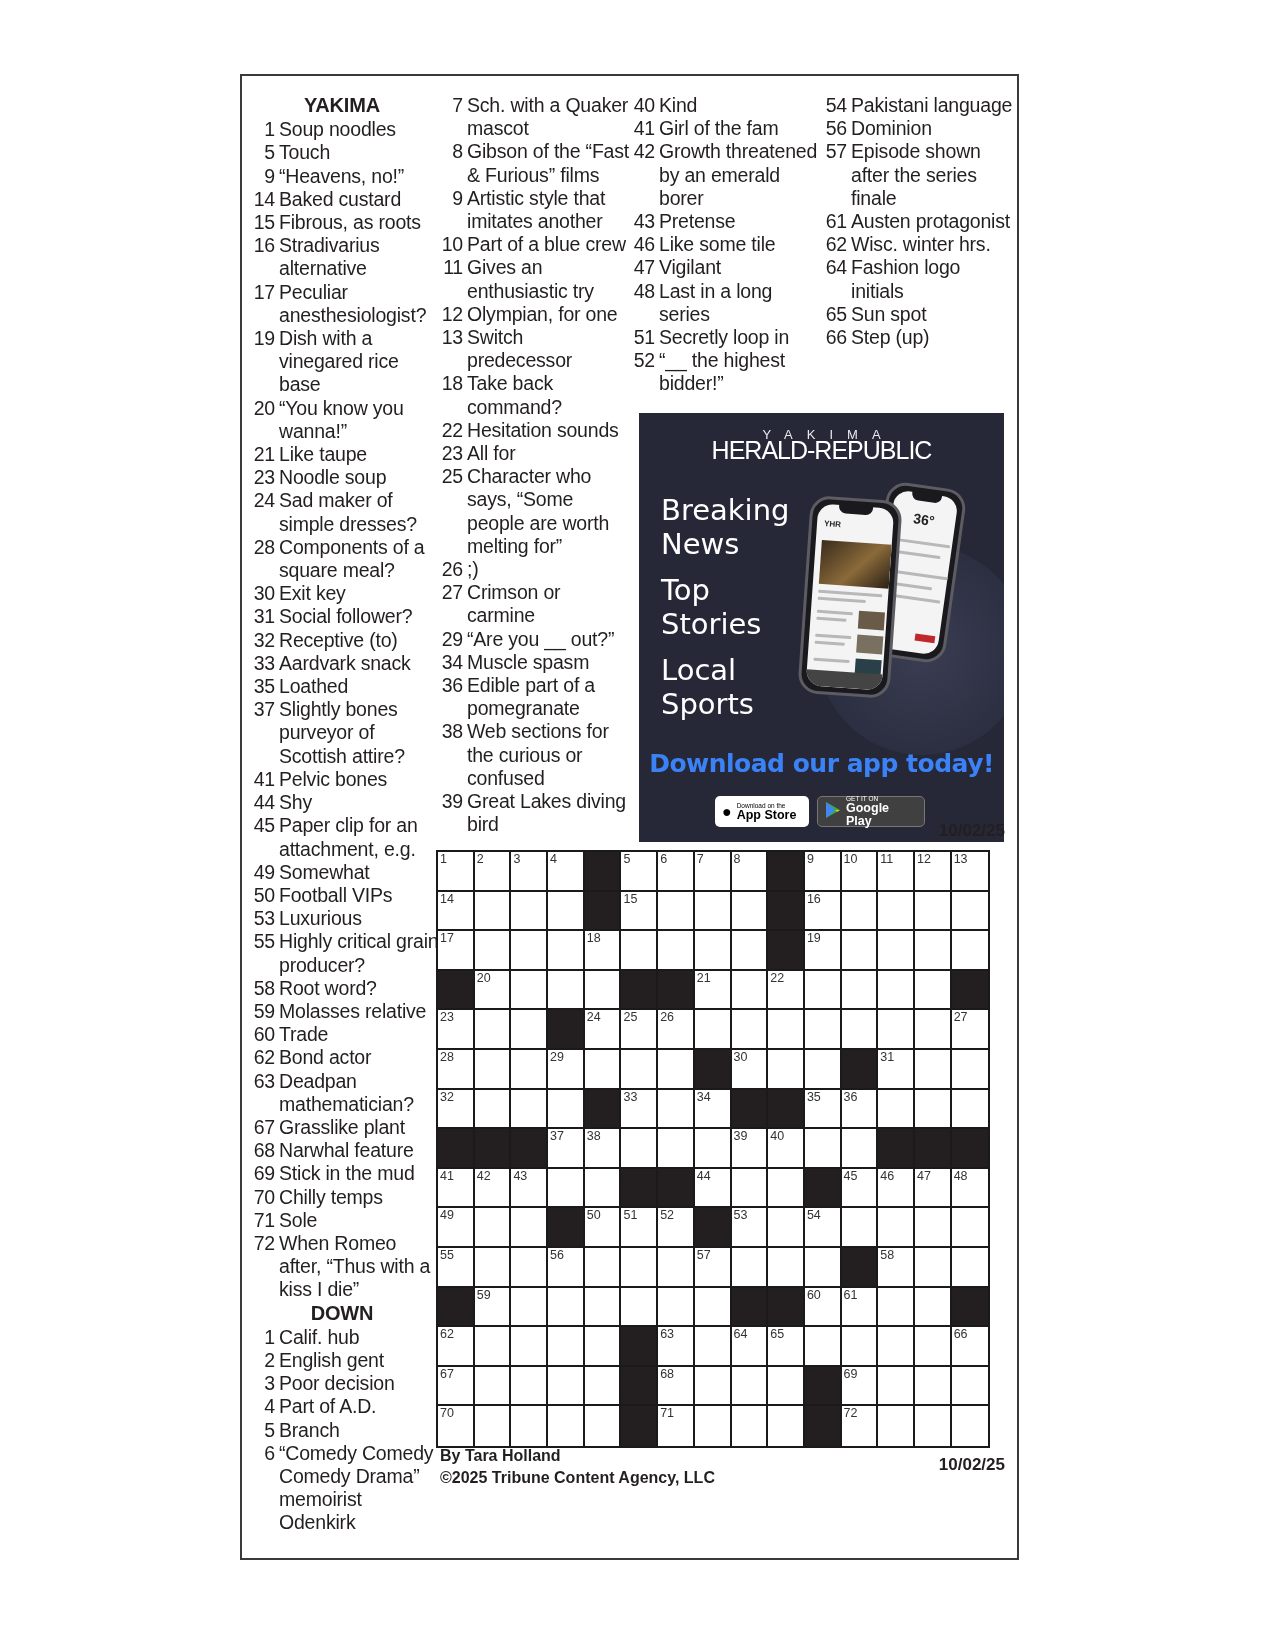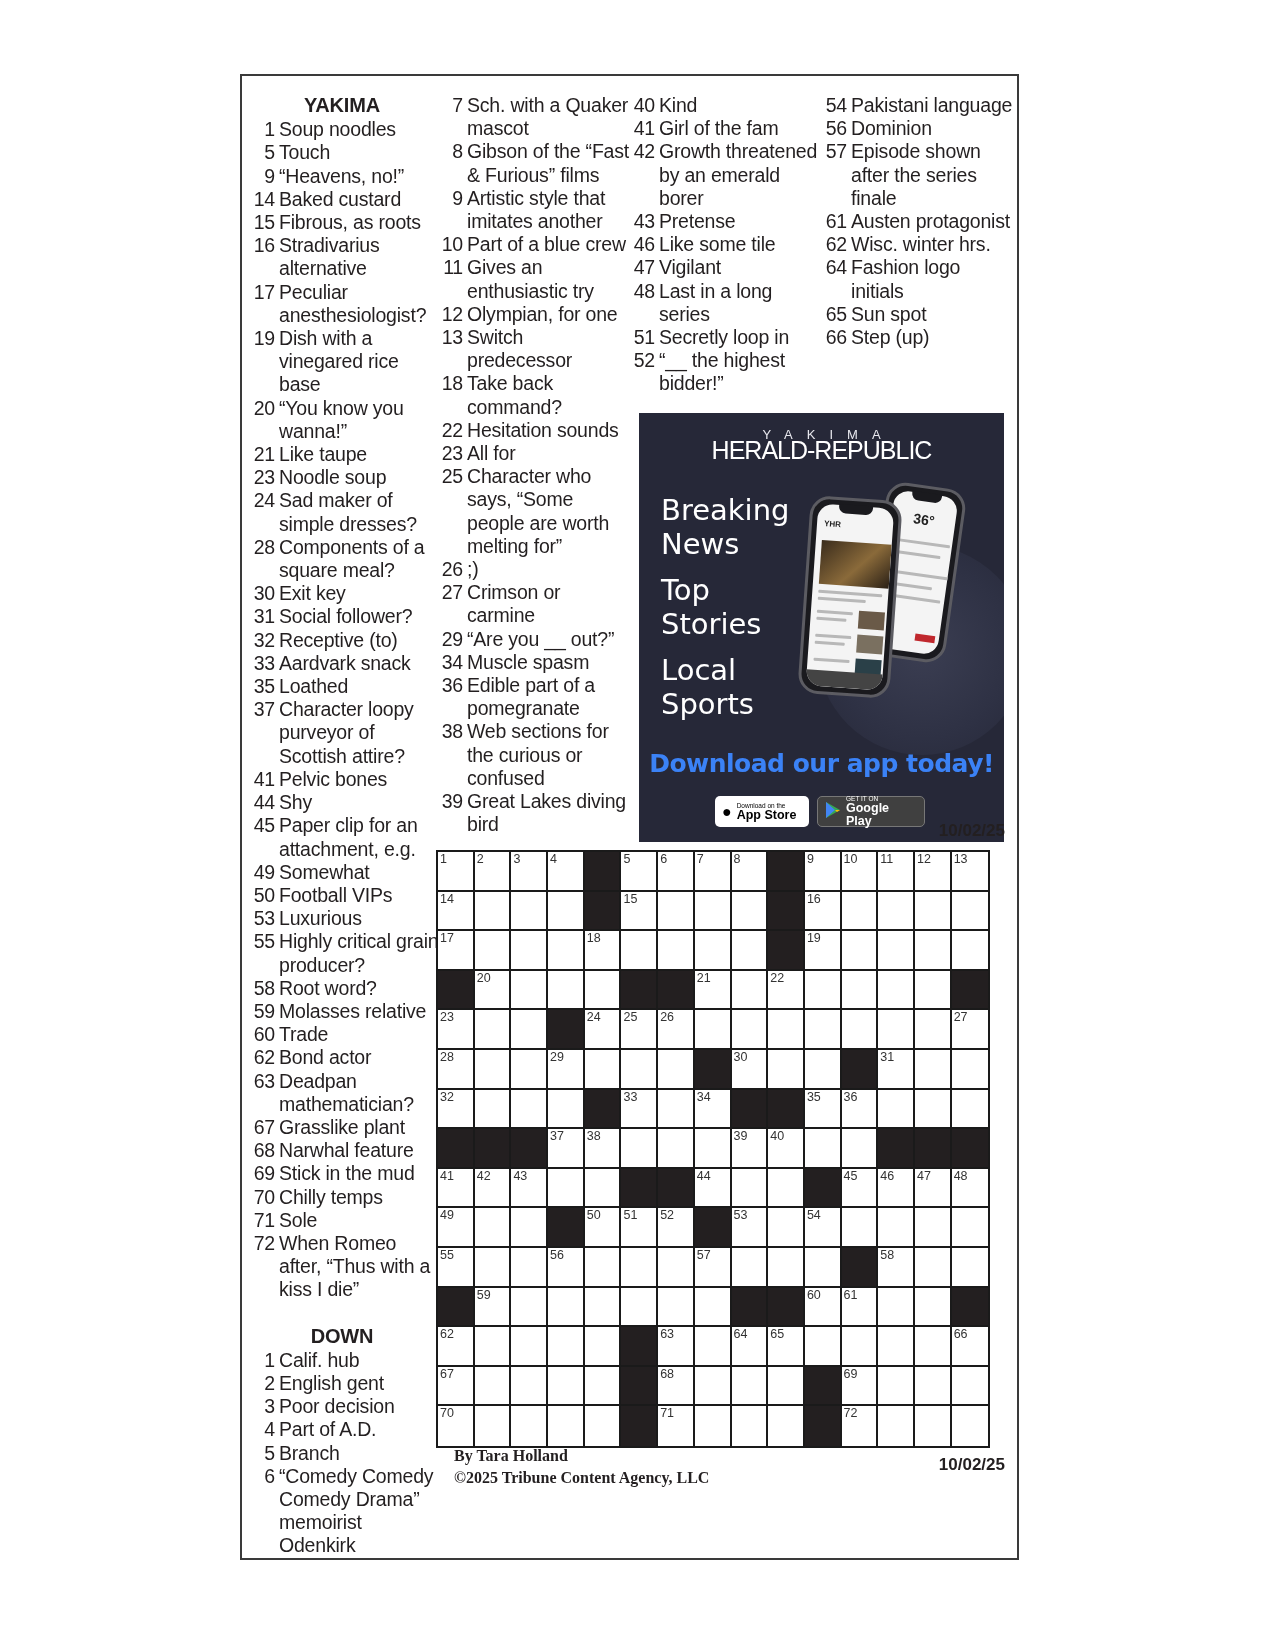--- a/index.html
+++ b/index.html
@@ -5,21 +5,21 @@
   * { box-sizing: border-box; margin: 0; padding: 0; }
   html, body { width: 1265px; height: 1637px; background: #ffffff; }
   body { position: relative; font-family: "Liberation Sans", sans-serif; color: #231f20; overflow: hidden; }
   .frame { position: absolute; left: 240px; top: 74px; width: 779px; height: 1486px; border: 2px solid #3a3a3a; background: #fff; }
   .col { position: absolute; top: 18px; font-size: 19.5px; line-height: 23.2px; letter-spacing: -0.2px; }
   .col1 { left: 10px; width: 190px; }
   .col2 { left: 198px; width: 190px; }
   .col3 { left: 390px; width: 190px; }
   .col4 { left: 582px; width: 190px; }
   .head { font-weight: bold; font-size: 20px; text-align: center; width: 180px; margin: 0 0 1px 0; }
-  .head.down { margin-top: 23px; }
+  .head.down { }
   .clue { display: flex; }
   .clue .n { flex: 0 0 27px; text-align: right; padding-right: 4px; }
   .clue .t { flex: 1; }
   .ad { position: absolute; left: 397px; top: 337px; width: 365px; height: 429px; background: #262838; overflow: hidden; color: #fff; }
   .ad .glow { position: absolute; left: 178px; top: 132px; width: 210px; height: 210px; border-radius: 50%; background: radial-gradient(circle, #3b3e52 0%, #2e3144 60%, #262838 100%); }
   .ad .yak { position: absolute; top: 14px; left: 0; width: 100%; text-align: center; font-size: 13px; letter-spacing: 14px; padding-left: 14px; color: #e8e8ee; }
   .ad .hr { position: absolute; top: 23px; left: 0; width: 100%; text-align: center; font-size: 25px; letter-spacing: -1px; color: #fff; }
   .ad .feat { position: absolute; left: 22px; font-size: 29px; line-height: 34px; font-family: "DejaVu Sans", sans-serif; font-weight: normal; color: #fff; }
   .ad .cta { position: absolute; left: 0; top: 336px; width: 100%; text-align: center; font-size: 25px; font-weight: bold; font-family: "DejaVu Sans", sans-serif; letter-spacing: -0.5px; color: #3b82f6; }
   .badge { position: absolute; top: 383px; height: 31px; border-radius: 5px; display: flex; align-items: center; gap: 5px; padding: 0 7px; }
@@ -29,21 +29,21 @@
   .badge .big { font-size: 12.5px; line-height: 13px; display: block; font-weight: bold; }
   .phone { position: absolute; border-radius: 20px; background: #1a1a1e; border: 3px solid #5c5c62; }
   .phone .screen { position: absolute; left: 5px; top: 5px; right: 5px; bottom: 5px; border-radius: 15px; background: #f4f4f4; overflow: hidden; }
   .phone .notch { position: absolute; top: 4px; left: 50%; transform: translateX(-50%); width: 40%; height: 9px; background: #1a1a1e; border-radius: 0 0 7px 7px; }
   .line { position: absolute; height: 3px; background: #b8b8b8; border-radius: 1px; }
   .date-top { position: absolute; right: 12px; top: 745px; font-size: 17px; font-weight: bold; }
   .grid { position: absolute; left: 194px; top: 774px; display: grid; grid-template-columns: repeat(15, 36.7px); grid-template-rows: repeat(15, 39.6px); border: 2px solid #1a1a1a; background: #1a1a1a; gap: 0; }
   .cell { background: #fff; border-right: 2px solid #1a1a1a; border-bottom: 2px solid #1a1a1a; position: relative; }
   .cell.black { background: #231f20; }
   .cell .num { position: absolute; left: 2px; top: 1px; font-size: 12.5px; line-height: 13px; color: #333; }
-  .byline { position: absolute; left: 212px; top: 1369px; font-family: Liberation Serif, serif; font-weight: bold; font-size: 16px; line-height: 22px; }
+  .byline { position: absolute; left: 198px; top: 1369px; font-family: Liberation Sans, sans-serif; font-weight: bold; font-size: 16px; line-height: 22px; }
   .date-bottom { position: absolute; right: 12px; top: 1379px; font-size: 17px; font-weight: bold; }
 </style>
 </head>
 <body>
 
 <div class="frame">
 
   <div class="col col1" id="col1">
       <div class="head">YAKIMA</div>
       <div class="clue">
@@ -113,21 +113,21 @@
       <div class="clue">
         <span class="n">33</span>
         <span class="t">Aardvark snack</span>
       </div>
       <div class="clue">
         <span class="n">35</span>
         <span class="t">Loathed</span>
       </div>
       <div class="clue">
         <span class="n">37</span>
-        <span class="t">Character loopy purveyor of Scottish attire?</span>
+        <span class="t">Slightly bones purveyor of Scottish attire?</span>
       </div>
       <div class="clue">
         <span class="n">41</span>
         <span class="t">Pelvic bones</span>
       </div>
       <div class="clue">
         <span class="n">44</span>
         <span class="t">Shy</span>
       </div>
       <div class="clue">

